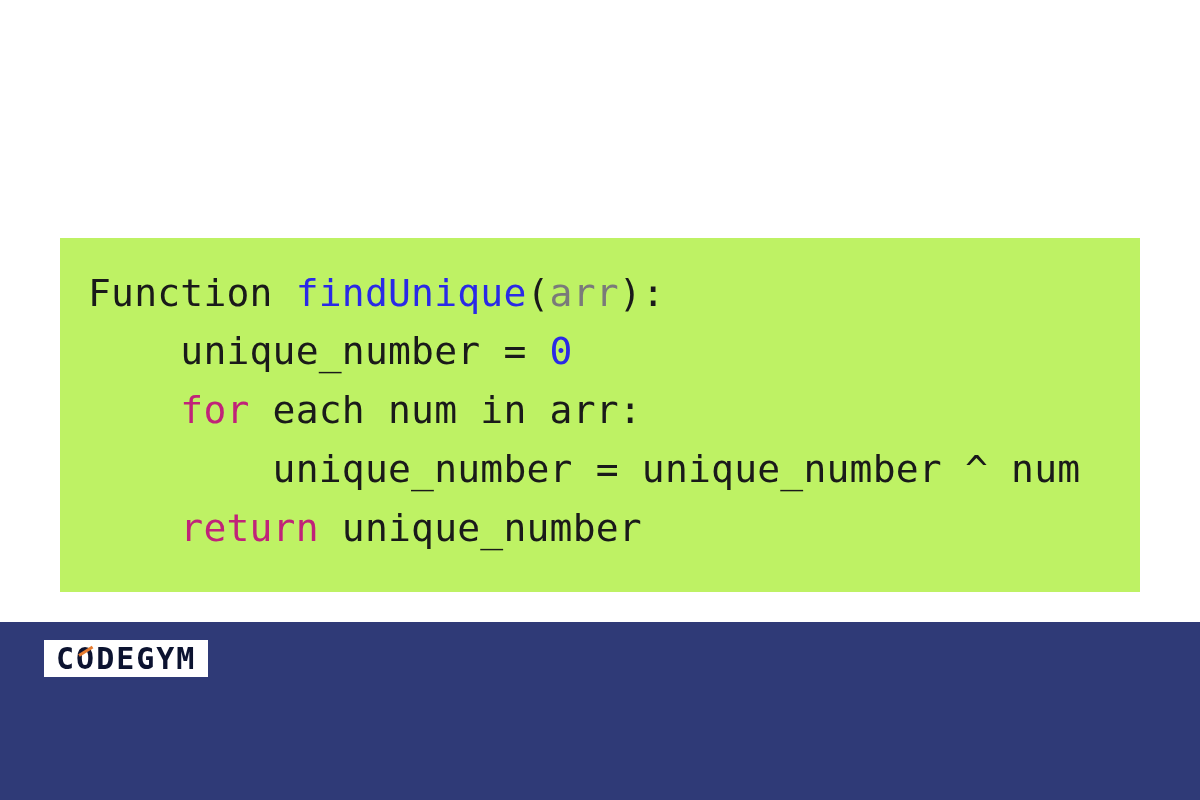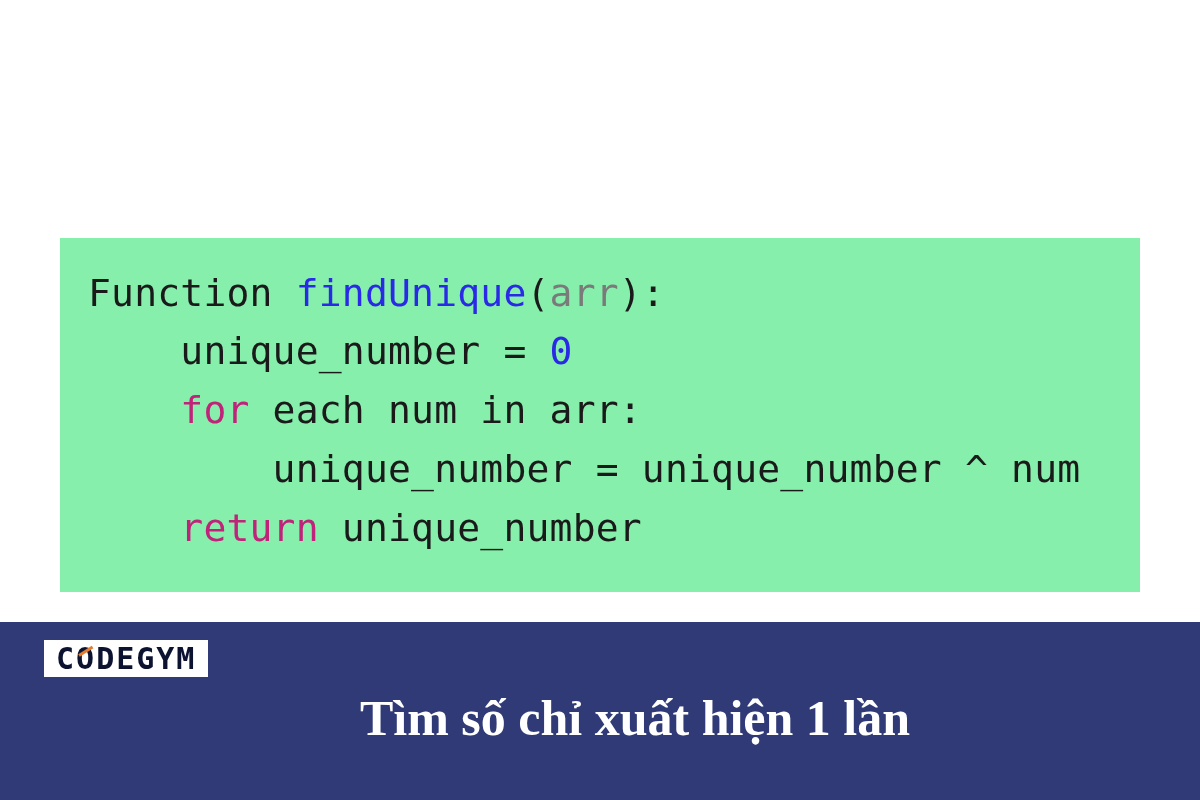--- a/index.html
+++ b/index.html
@@ -14,21 +14,21 @@
   }
   .upper {
     flex: 1;
     background: #ffffff;
     display: flex;
     flex-direction: column;
     justify-content: flex-end;
     padding: 0 60px 30px 60px;
   }
   .code-block {
-    background: #86efac;
+    background: #bef264;
     padding: 26px 28px 34px 28px;
     font-family: ui-monospace, SFMono-Regular, Menlo, Monaco, Consolas, monospace;
     font-size: 38px;
     line-height: 1.55;
     color: #1a1a1a;
     white-space: pre;
     filter: blur(0.4px);
     letter-spacing: 0.2px;
   }
   .tok-kw-fn   { color: #1a1a1a; } 
@@ -38,21 +38,21 @@
   .tok-num     { color: #2a2ae6; }
   .tok-for     { color: #c02379; } 
   .tok-ret     { color: #c02379; } 
   .banner {
     height: 178px;
     background: #2f3a77;
     color: #ffffff;
     position: relative;
     display: flex;
     flex-direction: column;
-    align-items: center;
+    align-items: flex-end;
     justify-content: center;
     padding: 18px 40px 4px 40px;
   }
   .logo {
     position: absolute;
     top: 18px;
     left: 44px;
     background: #ffffff;
     color: #0c1330;
     font-family: Consolas, ui-monospace, monospace;
@@ -92,15 +92,14 @@
   <div class="code-block"><span class="tok-kw-fn">Function</span><span class="tok-name"> findUnique</span><span class="tok-ident">(</span><span class="tok-arg">arr</span><span class="tok-ident">):</span>
 <span class="tok-ident">    unique_number = </span><span class="tok-num">0</span>
 <span class="tok-for">    for</span><span class="tok-ident"> each num in arr:</span>
 <span class="tok-ident">        unique_number = unique_number ^ num</span>
 <span class="tok-ret">    return</span><span class="tok-ident"> unique_number</span></div>
 </div>
 
 <div class="banner">
   <div class="logo"><span>C</span><span class="accent">O</span><span>DEGYM</span></div>
   <div class="banner-title">
-    <div>Tìm số chỉ xuất hiện 1 lần</div>
   </div>
 </div>
 
 </body></html>

